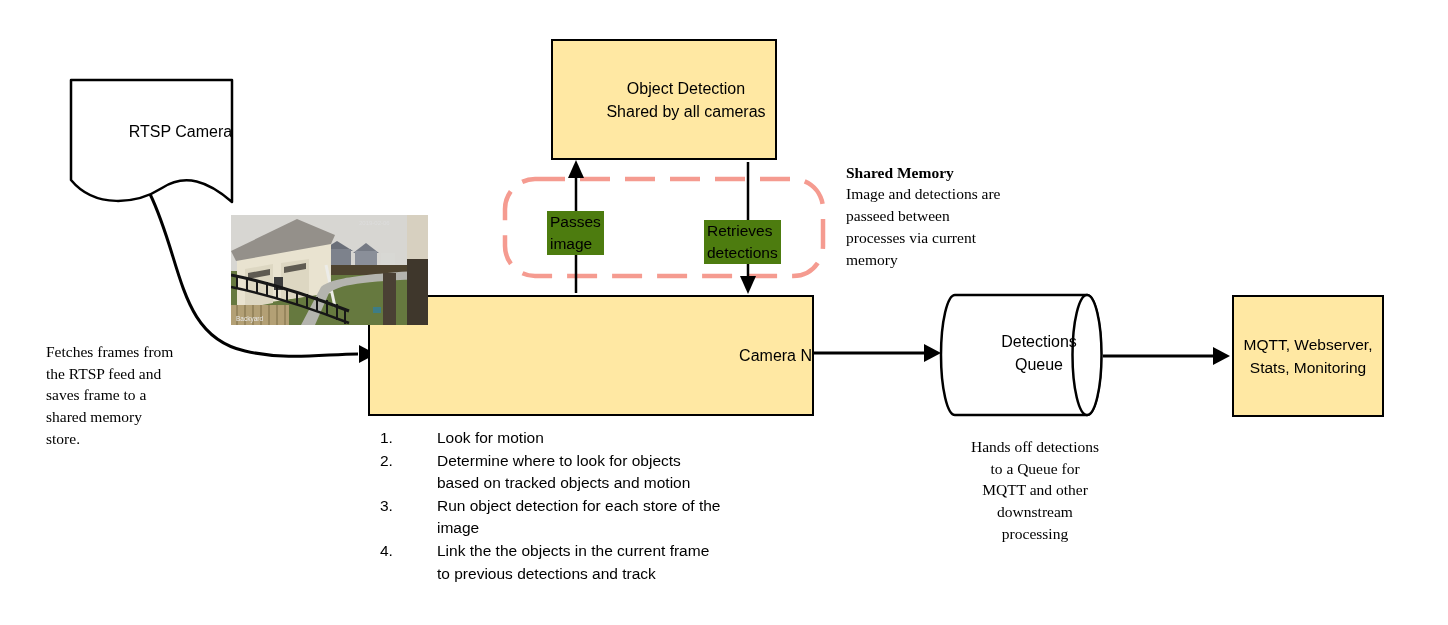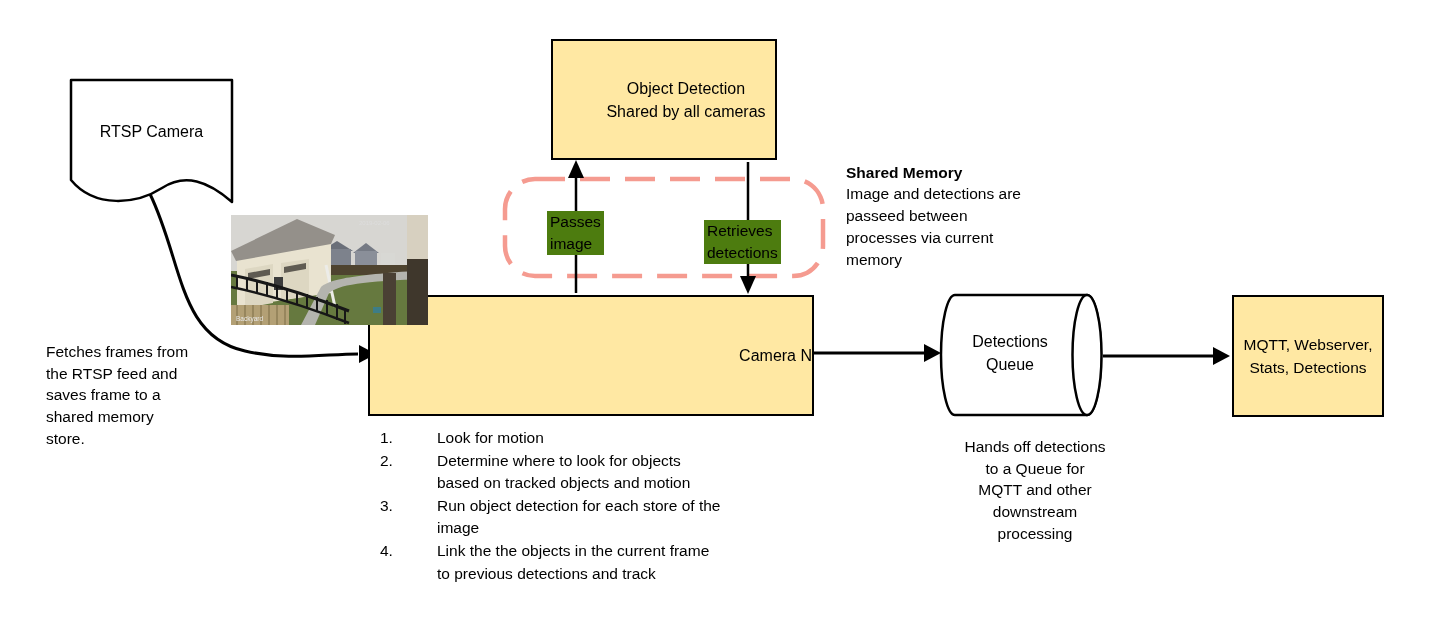--- a/index.html
+++ b/index.html
@@ -8,24 +8,24 @@
     font-family:"Liberation Sans", sans-serif; color:#000; overflow:hidden;
   }
   .layer { position:absolute; left:0; top:0; }
   .yellow-box {
     position:absolute; background:var(--box-fill); border:2px solid var(--line-color);
     display:flex; flex-direction:column; align-items:center; justify-content:center;
     text-align:center; font-size:16px; line-height:23px; box-sizing:border-box; z-index:2;
   }
   .shape-label {
     position:absolute; display:flex; align-items:center; justify-content:center;
-    text-align:center; font-size:16px; line-height:22px; z-index:2;
+    text-align:center; font-size:16px; line-height:22px; z-index:2;padding-left:29px;
   }
   .note {
-    position:absolute; font-size:15.5px; line-height:21.7px; white-space:pre-line; z-index:2;
+    position:absolute; font-size:15.5px; line-height:21.7px; white-space:pre-line; z-index:2;font-family:Liberation Serif, serif;
   }
   .note .title { font-weight:bold; }
   .arrow-label {
     position:absolute; font-size:15.5px; line-height:22px; white-space:pre-line;
     background:#4d7c0f; padding:0 3px; z-index:4;
   }
   .italic { }
   .steps {
     position:absolute; left:380px; top:427px; z-index:2;
     display:grid; grid-template-columns:57px 350px; row-gap:0;
@@ -76,21 +76,21 @@
     <div>Object Detection</div>
     <div class="italic">Shared by all cameras</div>
   </div>
 
   <div class="yellow-box" style="left:368px; top:295px; width:446px; height:121px;align-items:flex-end;">
     <div>Camera N</div>
   </div>
 
   <div class="yellow-box" style="left:1232px; top:295px; width:152px; height:122px; font-size:15.5px;">
     <div style="white-space:pre-line;">MQTT, Webserver,
-Stats, Detections</div>
+Stats, Monitoring</div>
   </div>
 
   <div class="arrow-label" style="left:547px; top:211px;">Passes
 image</div>
   <div class="arrow-label" style="left:704px; top:204px;margin-top:16px;">Retrieves
 detections</div>
 
   <div class="note" style="left:846px; top:140px; width:215px;">
     <span class="title">Shared Memory</span>
     <div>Image and detections are

